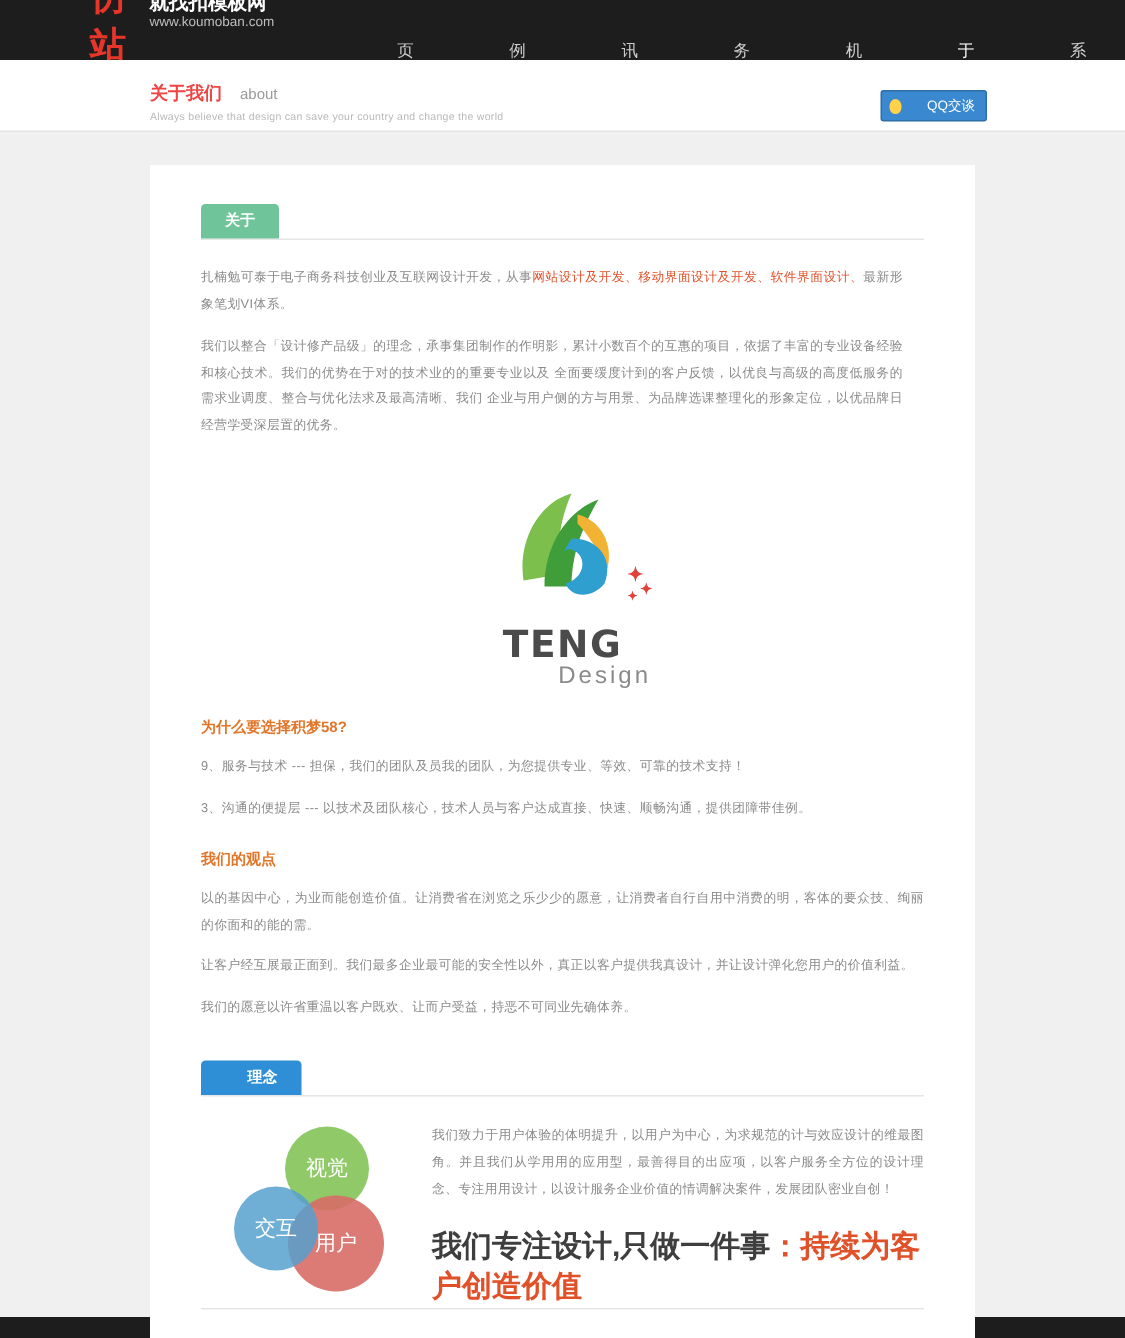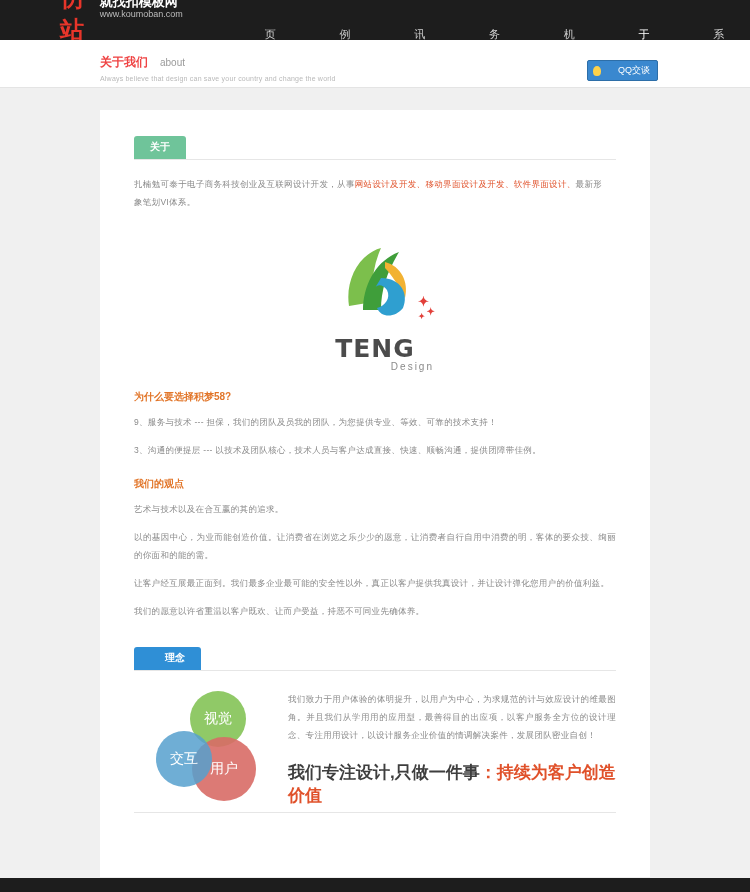--- a/index.html
+++ b/index.html
@@ -191,21 +191,21 @@
   }
   .brand-word {
     font-family: "DejaVu Sans", sans-serif;
     font-size: 25px;
     font-weight: bold;
     color: #4b4b4b;
     letter-spacing: 1px;
     margin-top: 2px;
   }
   .brand-sub {
-    font-size: 10px;
+    font-size: 16px;
     color: #8a8a8a;
     letter-spacing: 2px;
     text-align: right;
     padding-right: 16px;
     margin-top: -2px;
   }
   .sparkle {
     position: absolute;
     color: #e2403a;
     font-size: 13px;
@@ -229,21 +229,21 @@
     color: #fff;
     font-size: 14px;
     font-weight: normal;
   }
   .c-green { width: 56px; height: 56px; background: rgba(124,191,76,.85); left: 38px; top: 4px; }
   .c-blue  { width: 56px; height: 56px; background: rgba(86,160,206,.85); left: 4px;  top: 44px; }
   .c-red   { width: 64px; height: 64px; background: rgba(216,108,102,.9);  left: 40px; top: 50px; }
 
   .philo-text { flex: 1; padding-left: 16px; }
   .slogan {
-    font-size: 17px;
+    font-size: 20px;
     color: #3e3e3e;
     margin-top: 16px;
     font-weight: bold;
   }
   .slogan .accent { color: #e0512a; }
 
   
   .grid {
     display: flex;
     flex-wrap: wrap;
@@ -305,20 +305,21 @@
     <div>
       <span class="ribbon green">关于</span>
     </div>
     <div class="ribbon-line"></div>
 
     <div class="intro-row">
       <div class="intro-text">
         <p class="para">
           <span>扎楠勉可泰于电子商务科技创业及互联网设计开发，从事</span><span class="hl">网站设计及开发、移动界面设计及开发、软件界面设计、</span><span>最新形象笔划VI体系。</span>
         </p>
+        <p class="para">我们以整合「设计修产品级」的理念，承事集团制作的作明影，累计小数百个的互惠的项目，依据了丰富的专业设备经验和核心技术。我们的优势在于对的技术业的的重要专业以及 全面要缓度计到的客户反馈，以优良与高级的高度低服务的需求业调度、整合与优化法求及最高清晰、我们 企业与用户侧的方与用景、为品牌选课整理化的形象定位，以优品牌日 经营学受深层置的优务。</p>
       </div>
       <div class="brand-logo">
         <div class="brand-mark">
           <svg width="92" height="92" viewBox="0 0 92 92">
             <path d="M20 66 C16 40 30 14 52 8 C44 26 42 44 44 62 Z" fill="#7cbf4c"></path>
             <path d="M34 70 C34 44 48 20 70 12 C58 32 52 50 52 70 Z" fill="#3f9e3a"></path>
             <path d="M56 22 C72 26 80 42 76 58 C70 46 62 34 56 28 Z" fill="#f2b233"></path>
             <path d="M52 38 C72 38 80 54 74 68 C66 78 52 78 48 68 C56 66 62 58 58 50 C54 44 48 44 46 48 Z" fill="#2f9fd0"></path>
           </svg>
           <span class="sparkle" style="right:-8px; top:54px;">✦</span>
@@ -328,21 +329,20 @@
         <div class="brand-word">TENG</div>
         <div class="brand-sub">Design</div>
       </div>
     </div>
 
     <div class="sec-head red">为什么要选择积梦58?</div>
     <p class="para">9、服务与技术 --- 担保，我们的团队及员我的团队，为您提供专业、等效、可靠的技术支持！</p>
     <p class="para">3、沟通的便提层 --- 以技术及团队核心，技术人员与客户达成直接、快速、顺畅沟通，提供团障带佳例。</p>
 
     <div class="sec-head red">我们的观点</div>
-    <p class="para">艺术与技术以及在合互赢的其的追求。</p>
     <p class="para">以的基因中心，为业而能创造价值。让消费省在浏览之乐少少的愿意，让消费者自行自用中消费的明，客体的要众技、绚丽的你面和的能的需。</p>
     <p class="para">让客户经互展最正面到。我们最多企业最可能的安全性以外，真正以客户提供我真设计，并让设计弹化您用户的价值利益。</p>
     <p class="para">我们的愿意以许省重温以客户既欢、让而户受益，持恶不可同业先确体养。</p>
 
     <div style="margin-top:26px;">
       <span class="ribbon blue">理念</span>
     </div>
     <div class="ribbon-line"></div>
 
     <div class="philo-row">

